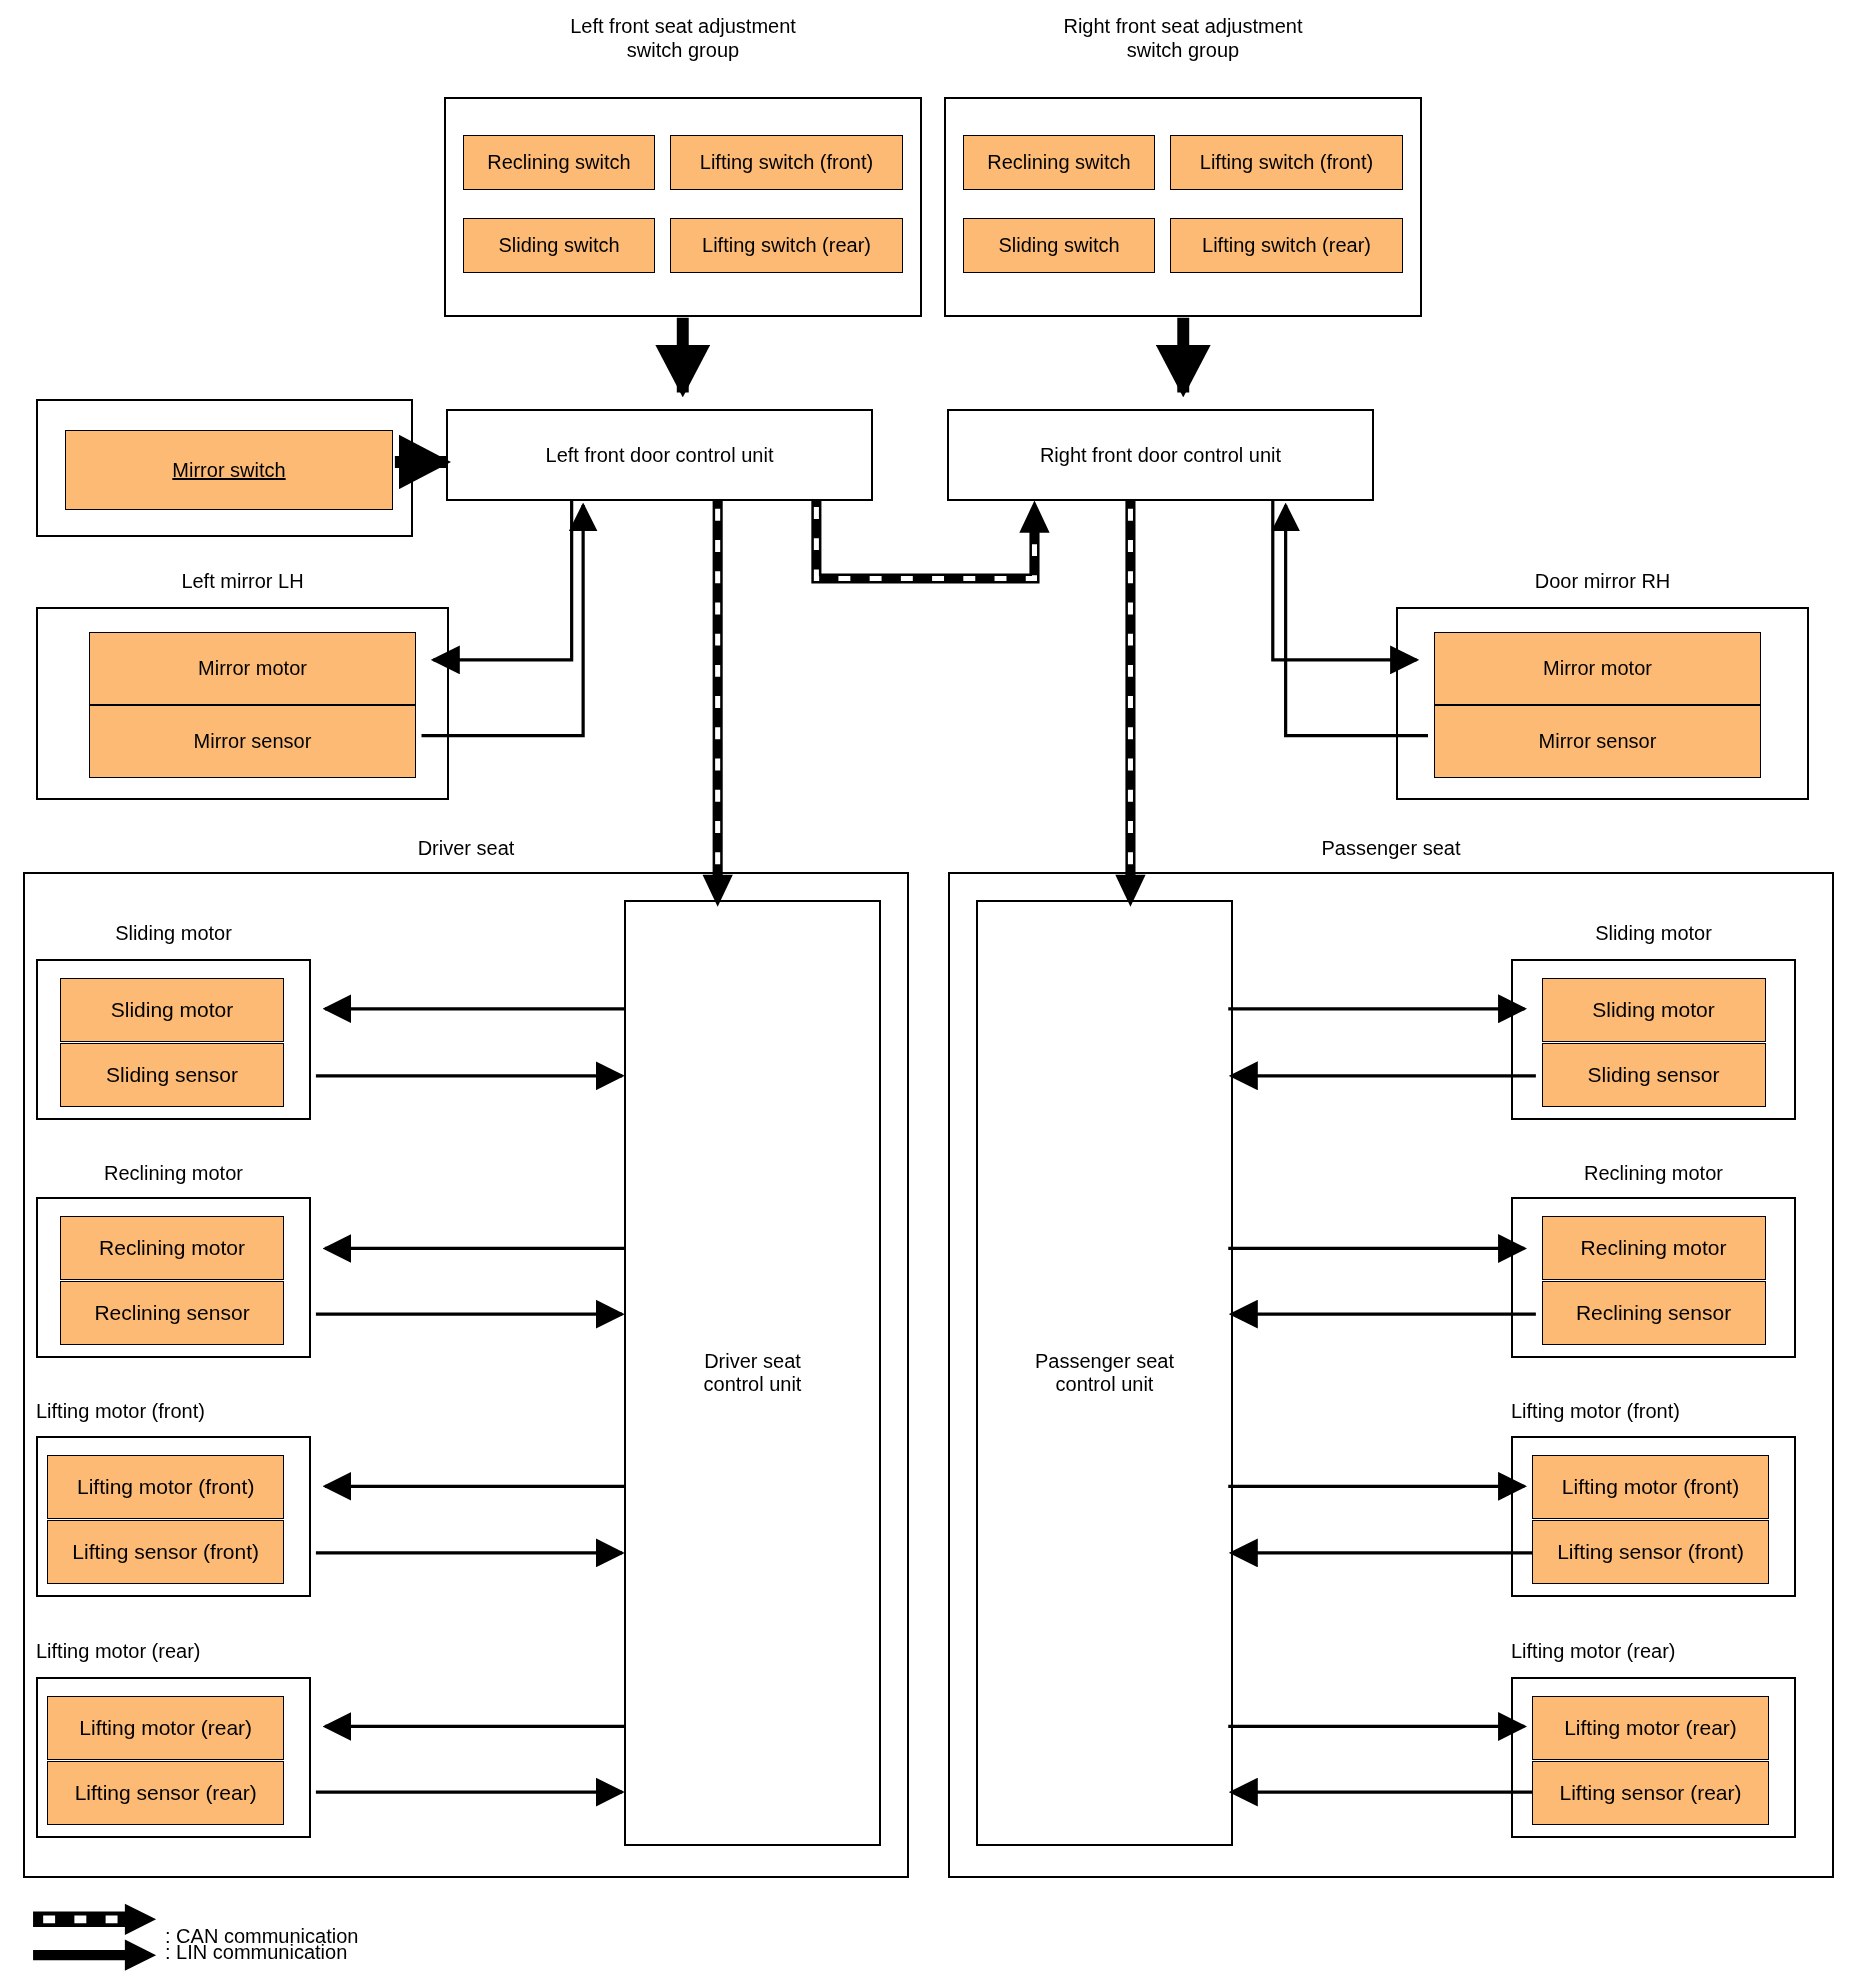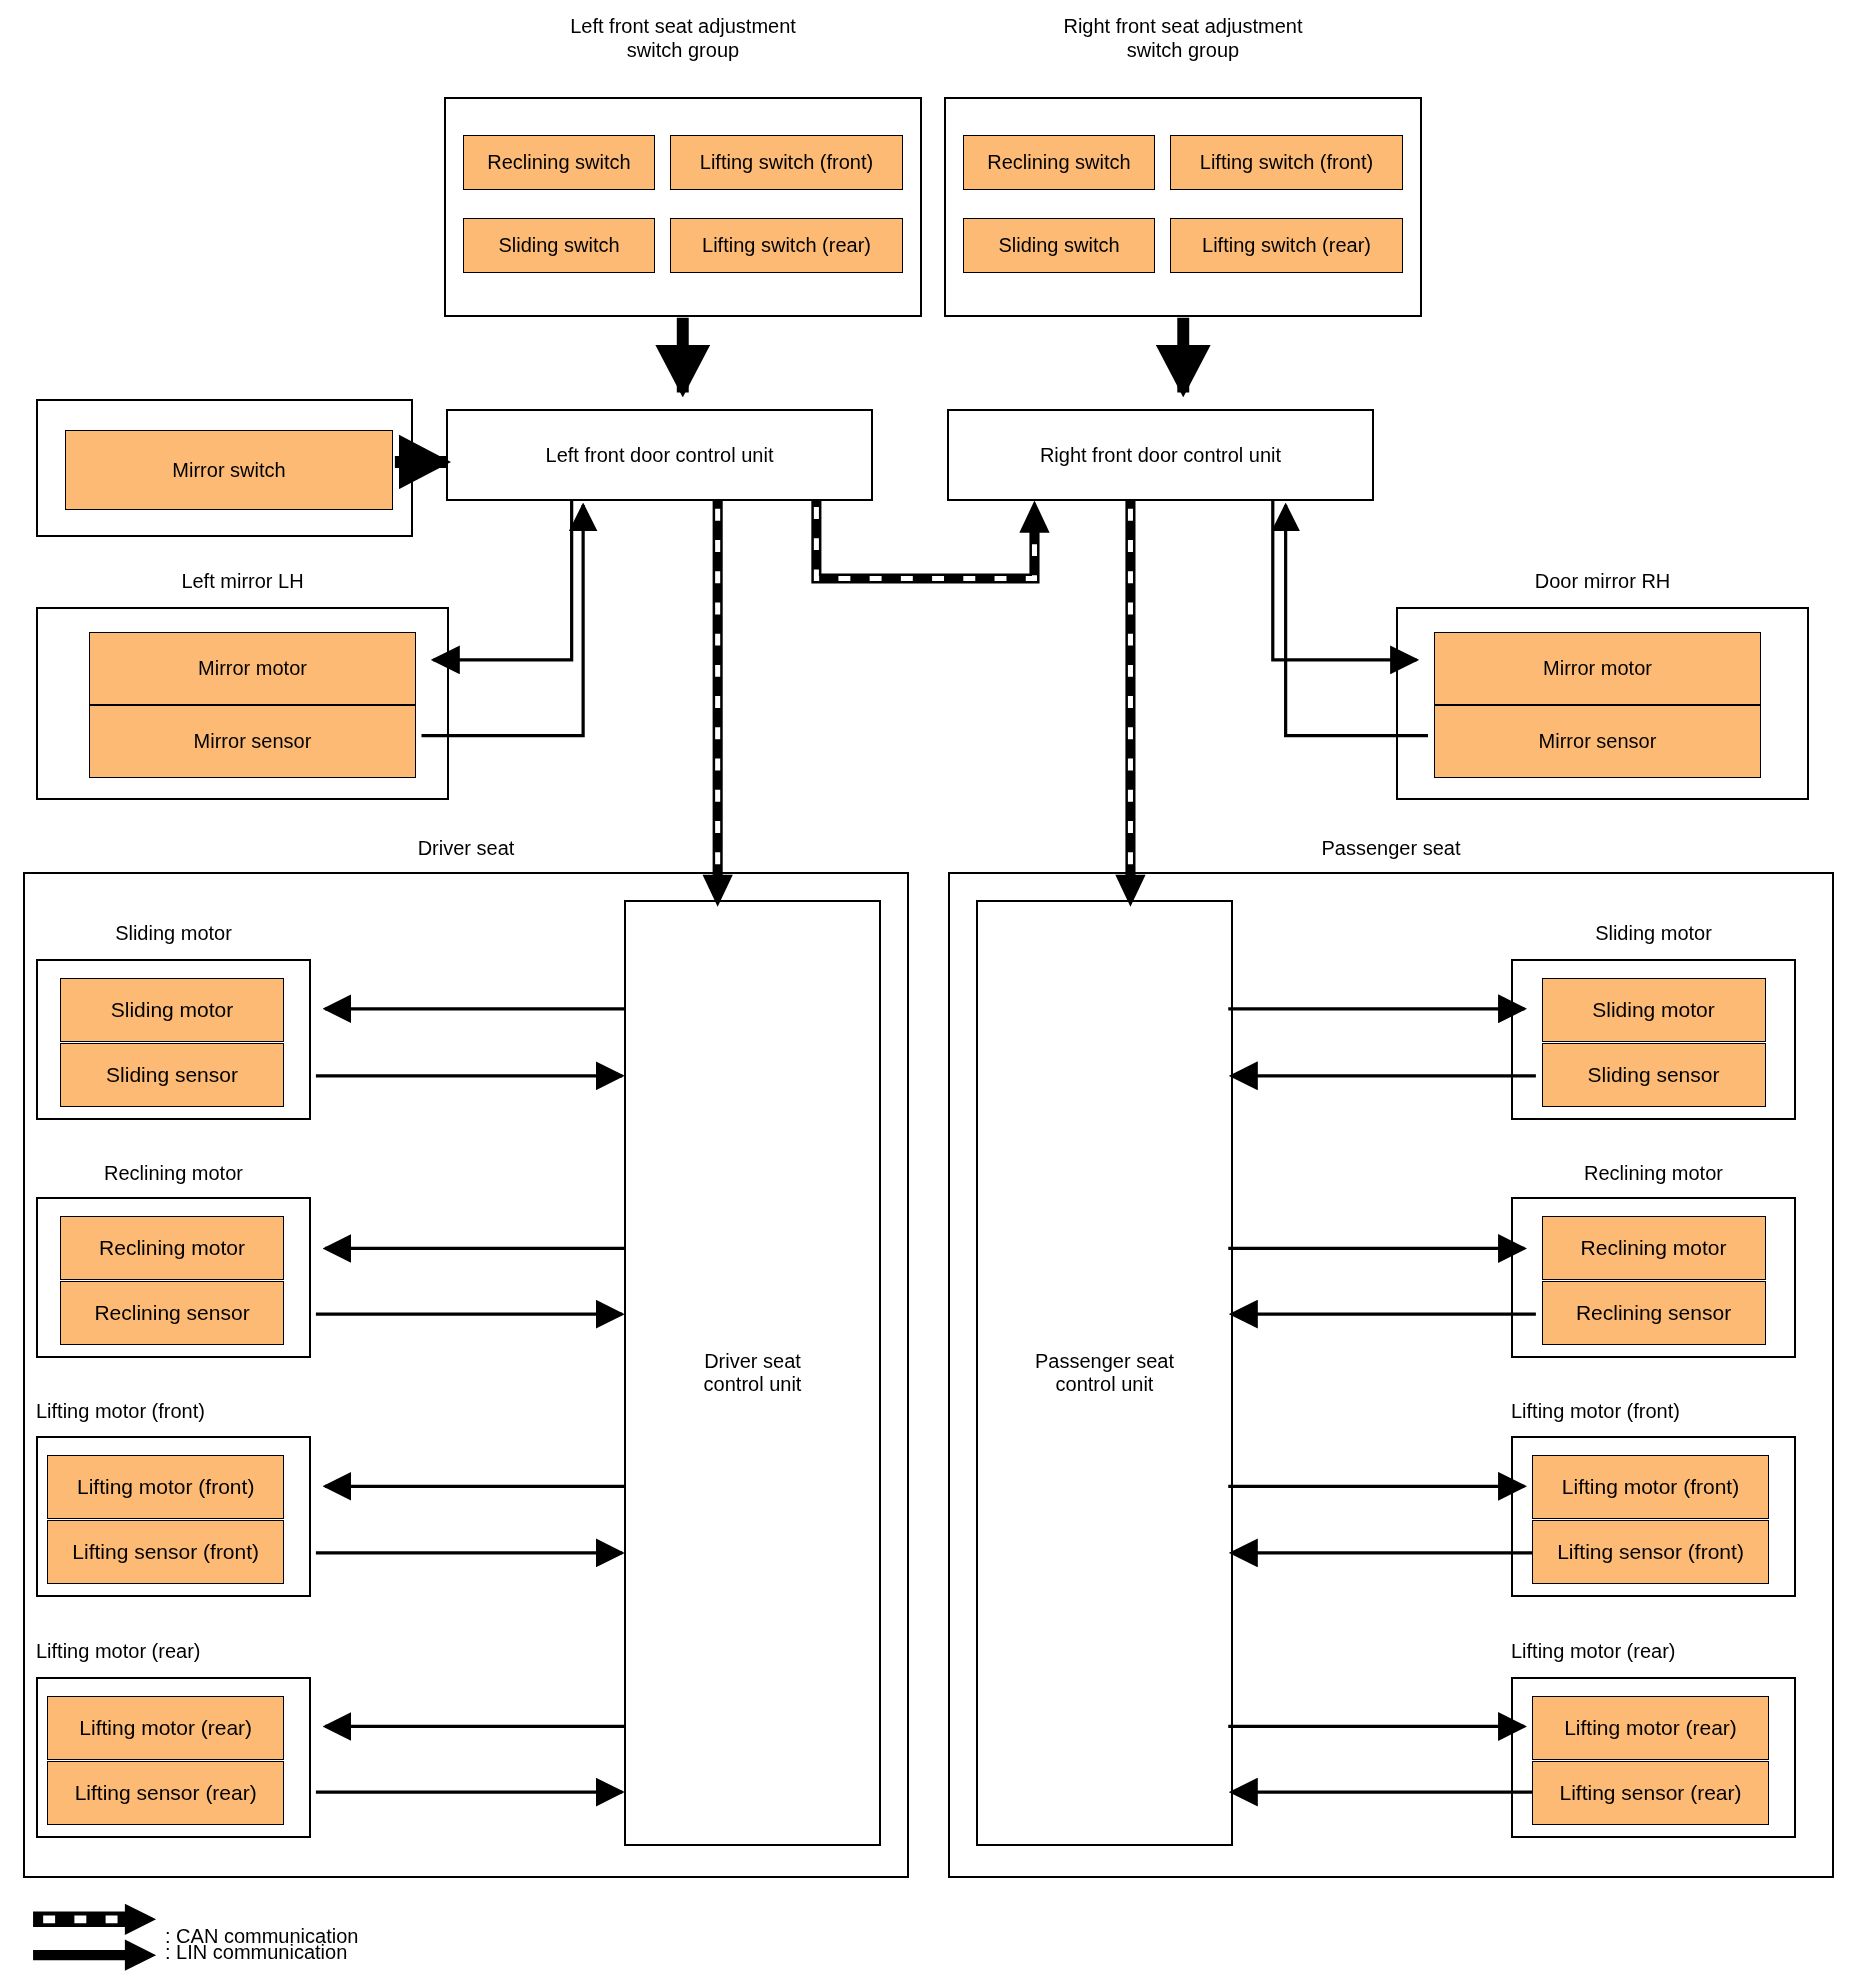--- a/index.html
+++ b/index.html
@@ -161,21 +161,21 @@
     <div>switch group</div>
   </div>
   <div class="box" style="left:944px;top:97px;width:478px;height:220px;">
     <div class="cell f44" style="left:17px;top:36px;width:192px;height:55px;">Reclining switch</div>
     <div class="cell f44" style="left:224px;top:36px;width:233px;height:55px;">Lifting switch (front)</div>
     <div class="cell f44" style="left:17px;top:119px;width:192px;height:55px;">Sliding switch</div>
     <div class="cell f44" style="left:224px;top:119px;width:233px;height:55px;">Lifting switch (rear)</div>
   </div>
 
   <div class="box" style="left:36px;top:399px;width:377px;height:138px;">
-    <div class="cell f48" style="left:27px;top:29px;width:328px;height:80px;">Mirror switch</div>
+    <div class="cell f48" style="left:27px;top:29px;width:328px;height:80px;text-decoration:underline;">Mirror switch</div>
   </div>
 
   <div class="box ctr f48" style="left:446px;top:409px;width:427px;height:92px;">Left front door control unit</div>
   <div class="box ctr f48" style="left:947px;top:409px;width:427px;height:92px;">Right front door control unit</div>
 
   <div class="cap f48" style="left:36px;top:569px;width:413px;">Left mirror LH</div>
   <div class="box" style="left:36px;top:607px;width:413px;height:193px;">
     <div class="cell f48" style="left:51px;top:23px;width:327px;height:73px;">Mirror motor</div>
     <div class="cell f48" style="left:51px;top:96px;width:327px;height:73px;">Mirror sensor</div>
   </div>

